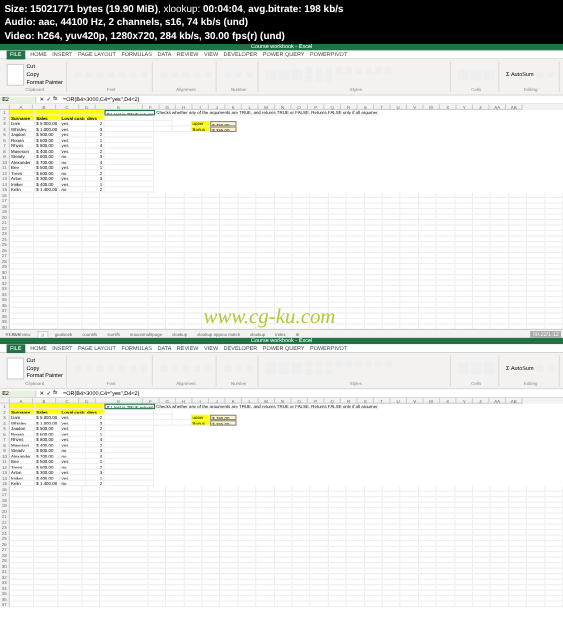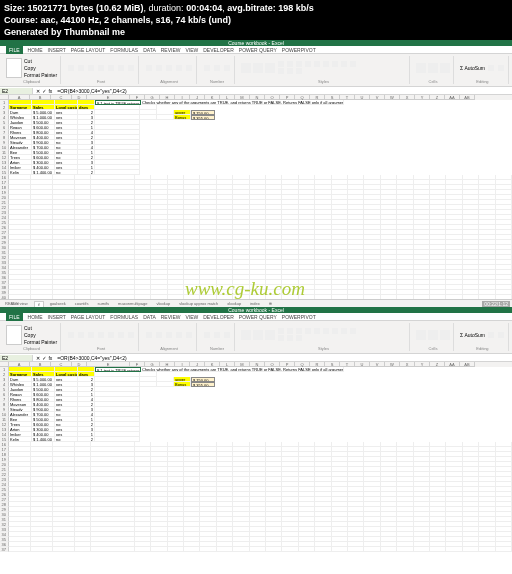--- a/index.html
+++ b/index.html
@@ -202,24 +202,24 @@
     background: rgba(0,0,0,0.3);
     padding: 0 2px;
     z-index: 50;
   }
 </style>
 </head>
 <body>
 
 <div class="header-info">
   <div>
-    <b>Size: 15021771 </b><b>bytes (10.62 MiB)</b><span>, duration: </span><b>00:04:04</b><span>, </span><b>avg.bitrate: 198 kb/s</b>
+    <b>Size: 15021771 </b><b>bytes (19.90 MiB)</b><span>, xlookup: </span><b>00:04:04</b><span>, </span><b>avg.bitrate: 198 kb/s</b>
   </div>
-  <div><b>Course: </b><b>aac, 44100 Hz, 2 channels, s16, 74 kb/s (und)</b></div>
-  <div><b>Generated by Thumbnail me</b></div>
+  <div><b>Audio: </b><b>aac, 44100 Hz, 2 channels, s16, 74 kb/s (und)</b></div>
+  <div><b>Video: </b><b>h264, yuv420p, 1280x720, 284 kb/s, 30.00 fps(r) (und)</b></div>
 </div>
 
 <div class="watermark">www.cg-ku.com</div>
 
 <div class="excel-frame" id="excel-1">
     <div class="title-bar">
       <div class="title-bar-center">Course workbook - Excel</div>
     </div>
     <div class="ribbon-tabs">
       <span class="file-tab">FILE</span>

